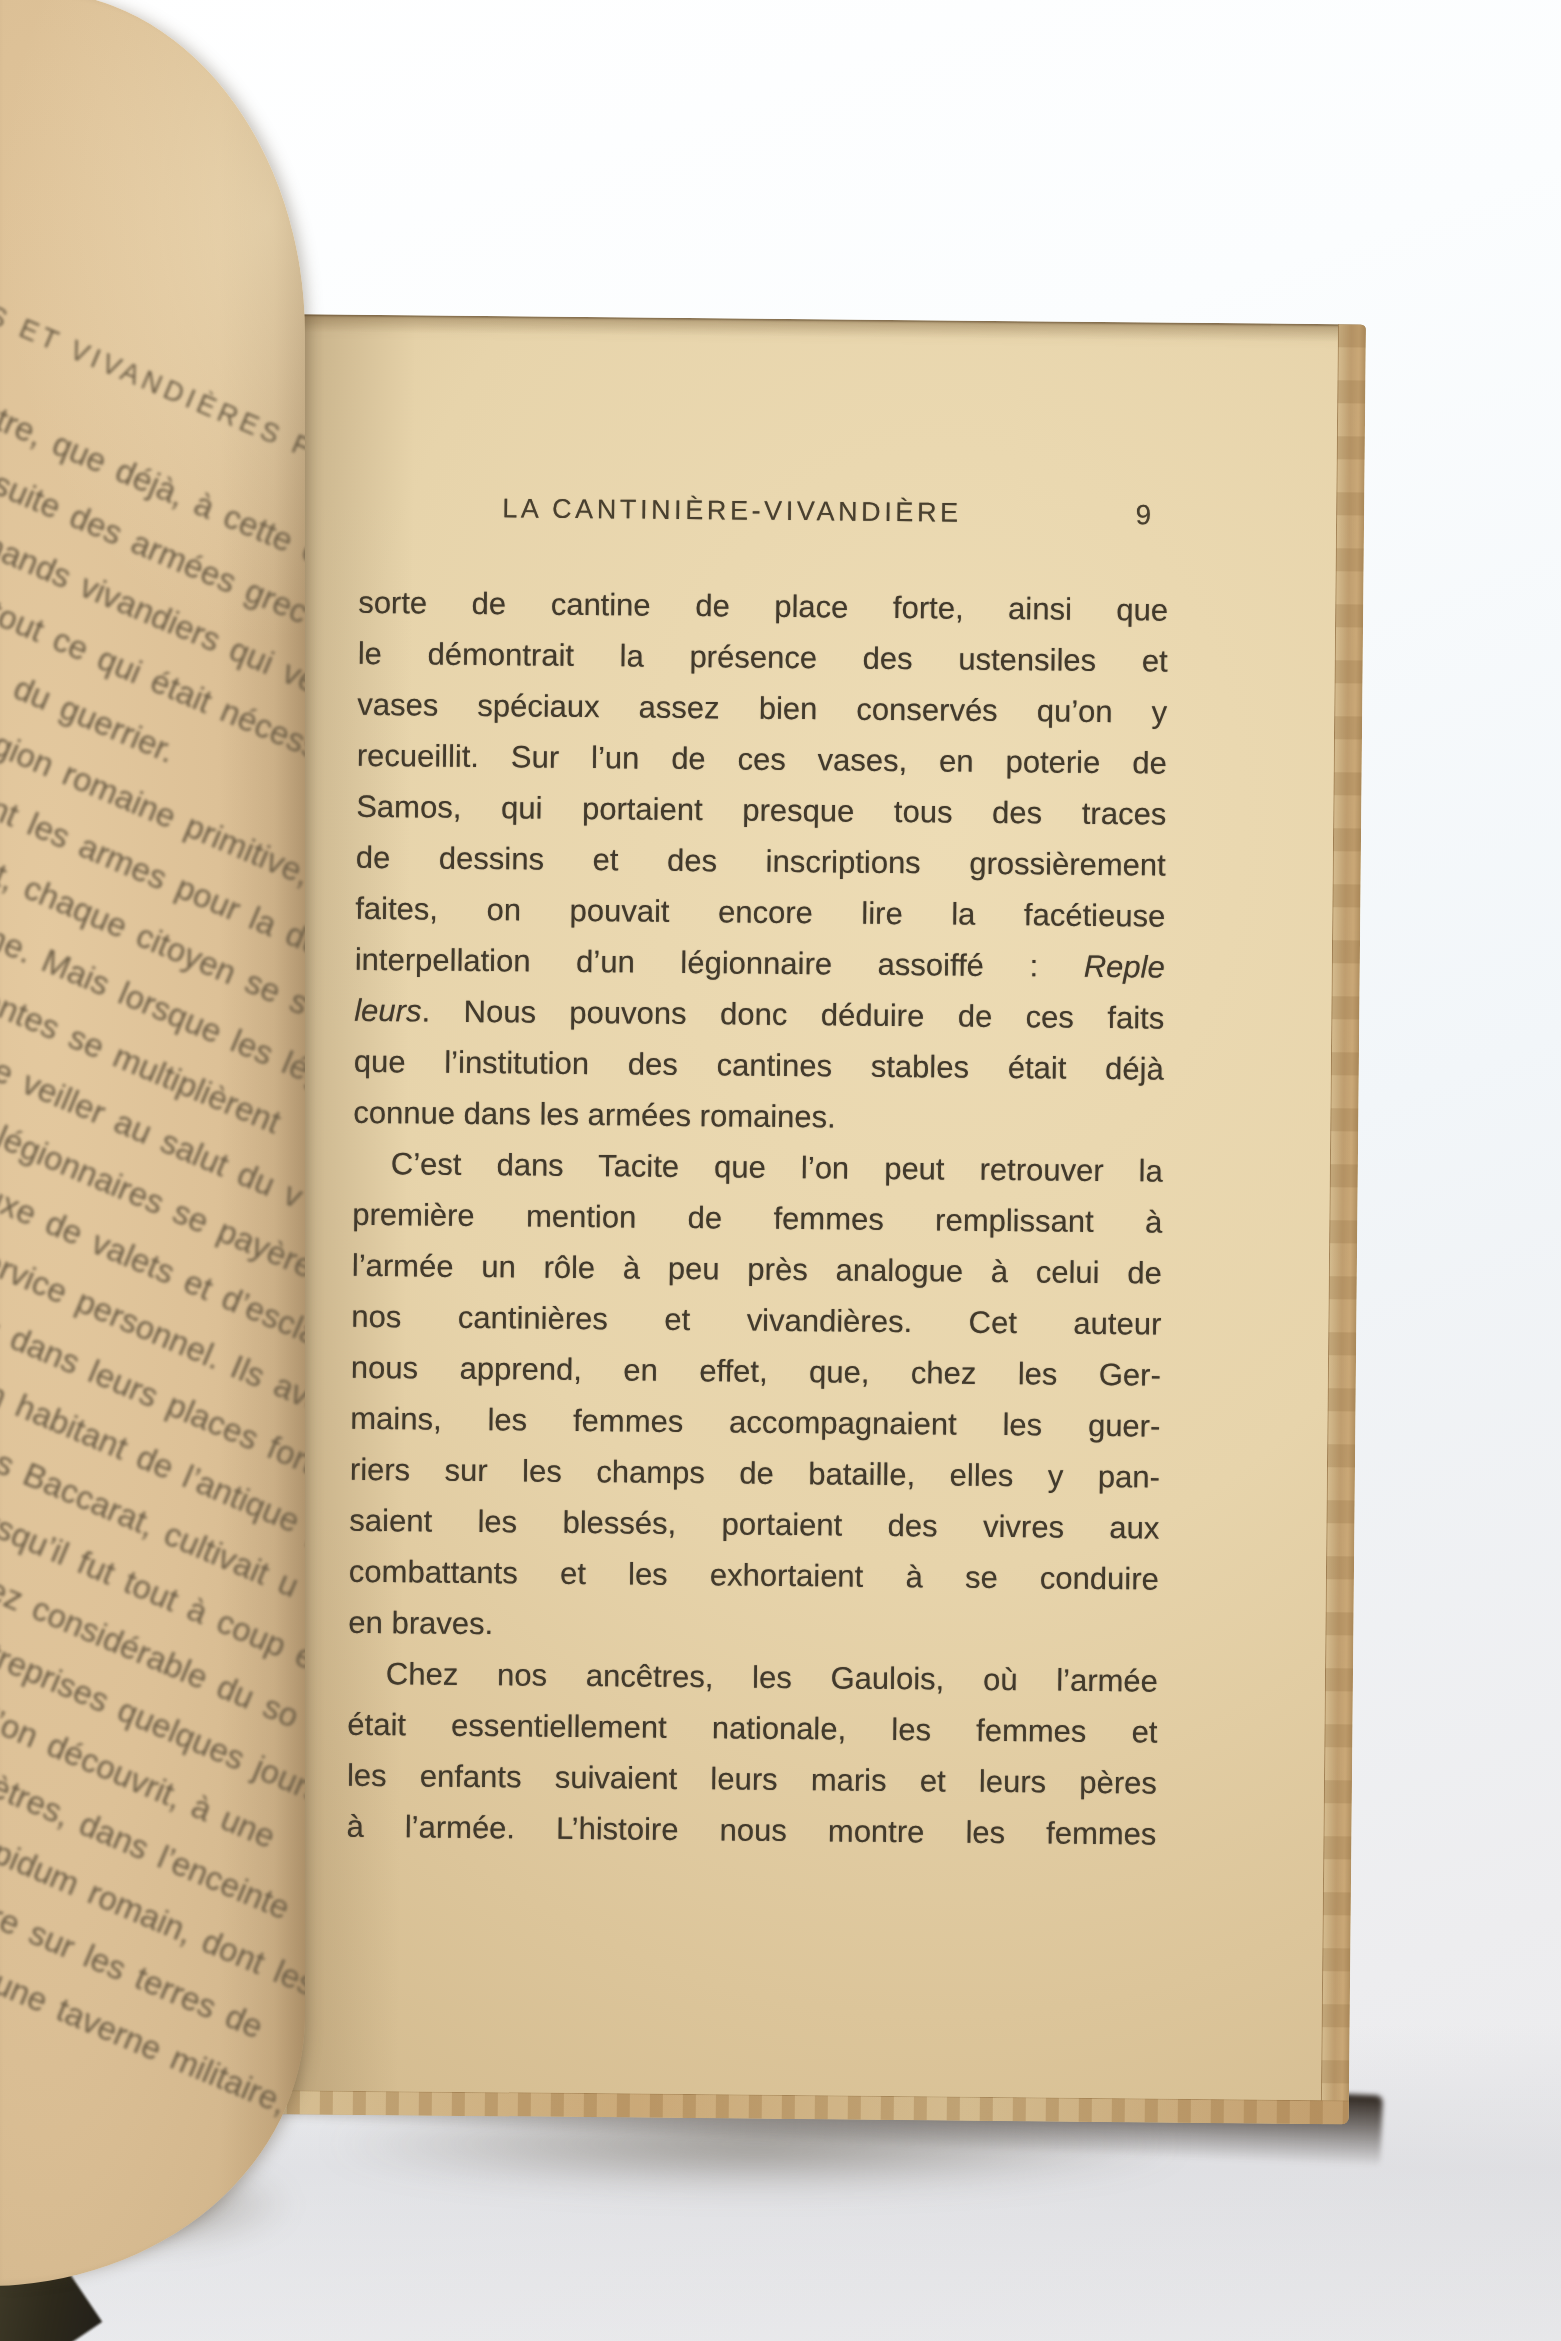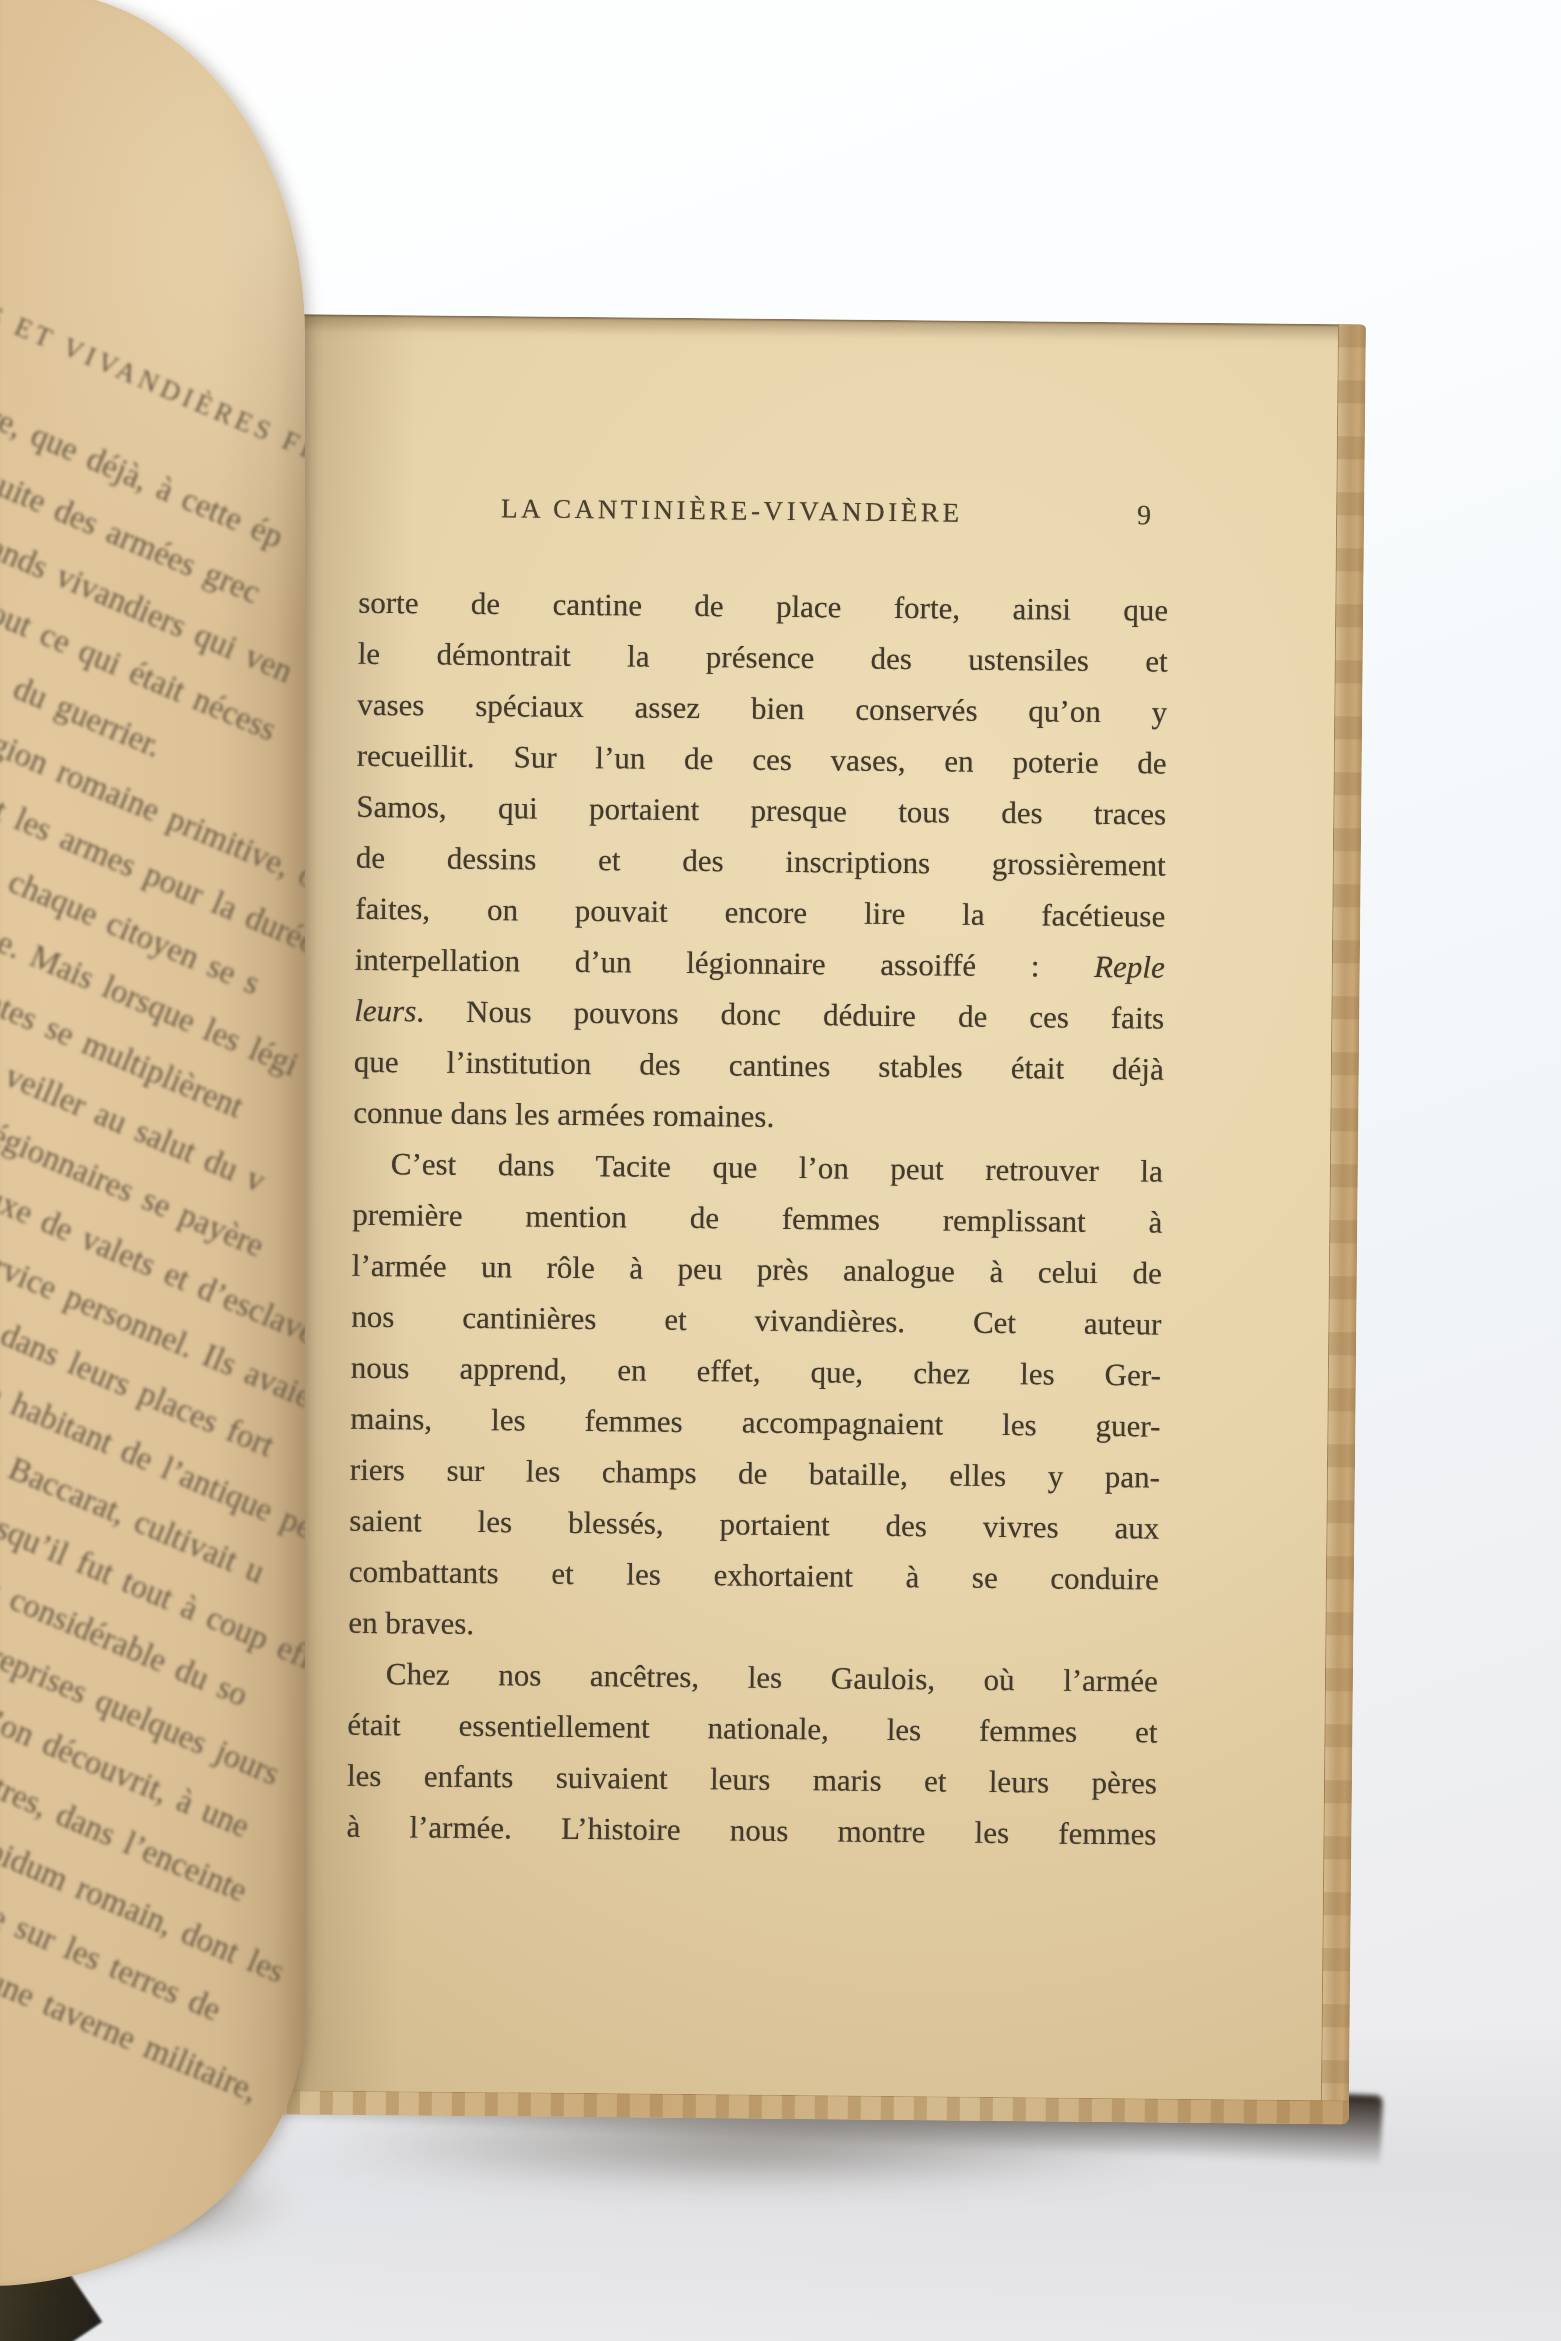--- a/index.html
+++ b/index.html
@@ -1,18 +1,18 @@
 <!DOCTYPE html>
 <html style="font-size:14.5px"><head>
 <meta charset="utf-8">
 <style>
   html,body{margin:0;padding:0;background:#e8e9ea;}
   .photo{position:relative;width:1561px;height:2342px;overflow:hidden;
     background:linear-gradient(160deg,#ffffff 0%,#fbfdfe 25%,#f2f6f9 55%,#ededef 85%,#eaeaec 100%);
-    font-family:Liberation Serif, serif;}
+    font-family:Liberation Sans, sans-serif;}
   .table-grad{position:absolute;left:0;top:2024px;width:1561px;height:318px;
     background:linear-gradient(180deg,rgba(205,206,210,0) 0%,rgba(203,204,209,.38) 45%,rgba(222,223,226,.28) 100%);}
   .book-shadow{position:absolute;left:154px;top:2096px;width:1202px;height:126px;
     background:radial-gradient(50% 50% at 50% 38%,rgba(82,74,60,.55),rgba(82,74,60,0) 72%);filter:blur(16.3px);}
   .left-bottom-shadow{position:absolute;left:-54px;top:2150px;width:434px;height:136px;
     background:radial-gradient(50% 50% at 45% 40%,rgba(95,85,68,.5),rgba(95,85,68,0) 70%);filter:blur(12.6px);}
   .under-shadow{position:absolute;left:212px;top:2071px;width:1170px;height:72px;transform:rotate(2.4deg);
     background:linear-gradient(180deg,rgba(26,17,9,.9) 0%,rgba(26,17,9,.55) 42%,rgba(26,17,9,0) 100%);
     filter:blur(2.7px);border-radius:7.2px;}
   .cover-sliver{position:absolute;left:-16.3px;top:2259px;width:99px;height:99px;transform:rotate(-34deg);

